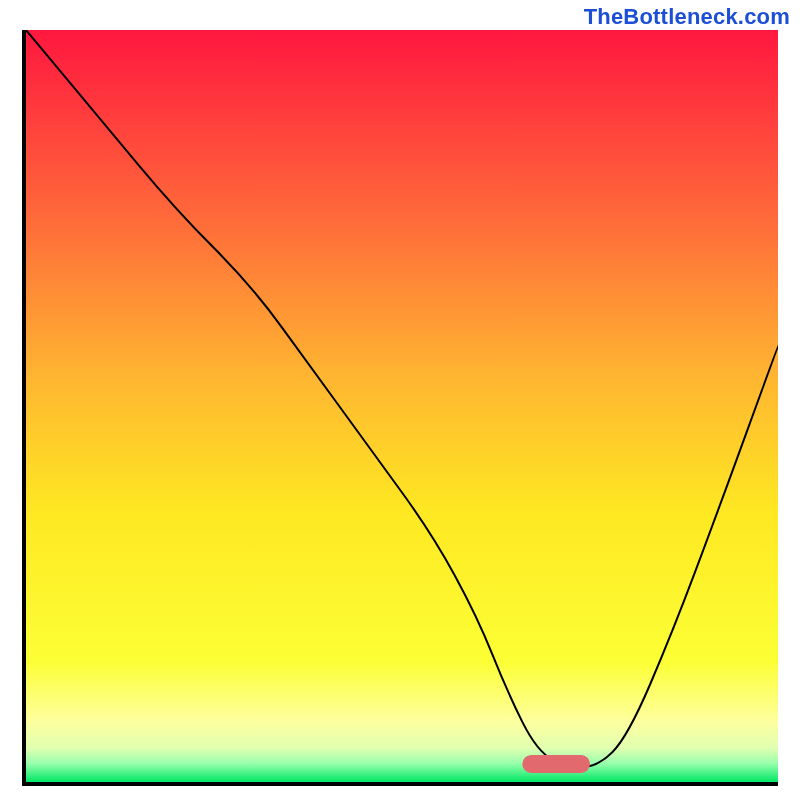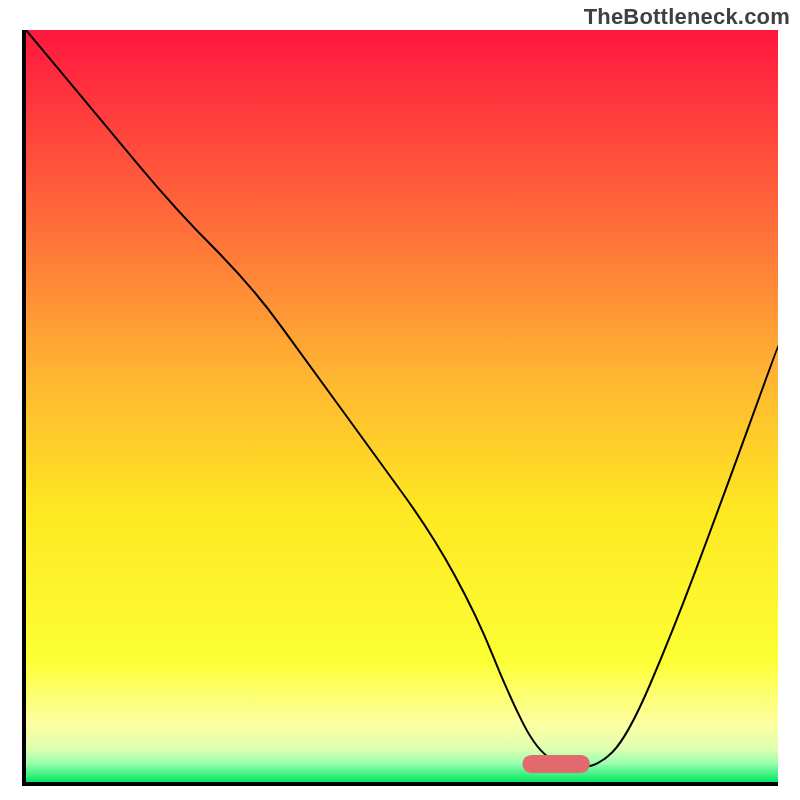--- a/index.html
+++ b/index.html
@@ -15,21 +15,21 @@
     position: relative;
     width: 800px;
     height: 800px;
   }
   .watermark {
     position: absolute;
     top: 4px;
     right: 10px;
     font-size: 22px;
     font-weight: 600;
-    color: #404040;
+    color: #1d4ed8;
     letter-spacing: 0.2px;
     z-index: 10;
     text-align: center;
   }
   .plot-wrap {
     position: absolute;
     left: 22px;
     top: 30px;
     width: 756px;
     height: 756px;

